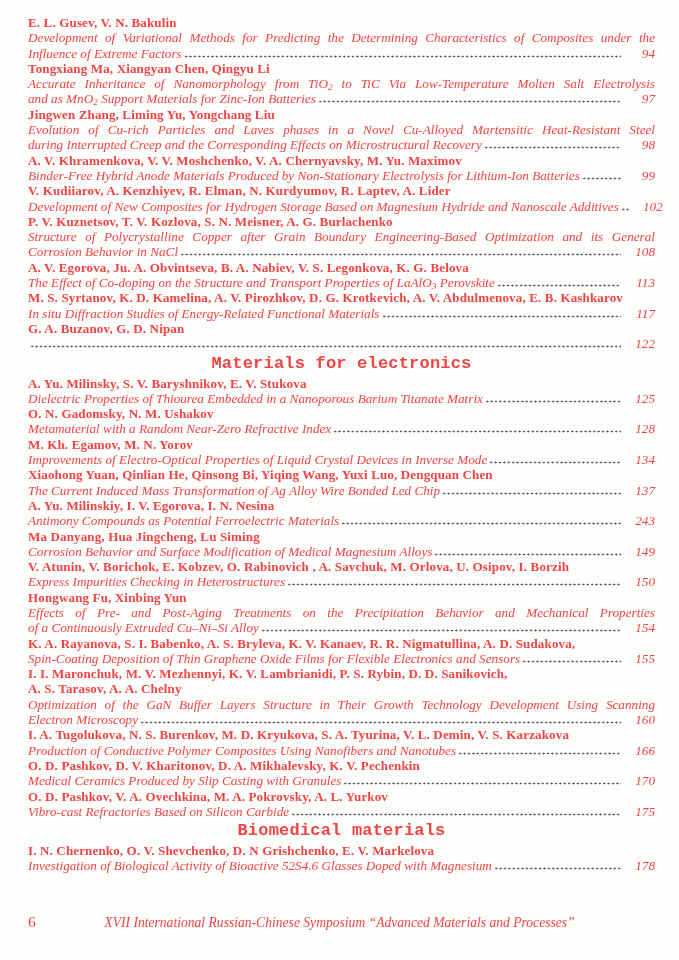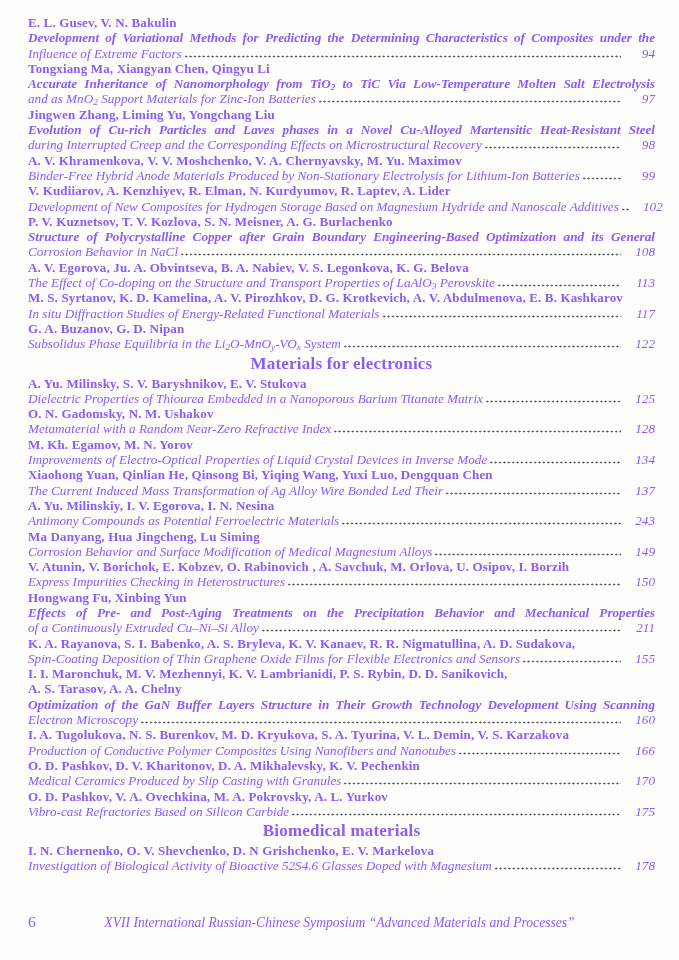--- a/index.html
+++ b/index.html
@@ -3,46 +3,46 @@
 <meta charset="utf-8">
 <style>
   html,body{margin:0;padding:0;}
   body{
     width:679px;height:960px;
     background:#e9e9e7;
     font-family:"Liberation Serif","DejaVu Serif",serif;
   }
   .page{
     position:relative;width:679px;height:960px;overflow:hidden;
-    background:#fdfdfc;color:#8b5cf6;
+    background:#fdfdfc;color:#ef4444;
   }
   .toc{position:absolute;left:28px;right:24px;top:15px;}
   .entry{margin:0;}
   .authors{
     font-weight:700;font-size:13px;line-height:15.3px;
     white-space:nowrap;letter-spacing:.15px;
   }
   .title-line{
     font-style:italic;font-size:13.2px;line-height:15.3px;
   }
-  .jfull{text-align:justify;text-align-last:justify;font-weight:bold;}
+  .jfull{text-align:justify;text-align-last:justify;}
   .title-last{display:flex;align-items:baseline;}
   .title-last .title-text{white-space:nowrap;flex:0 0 auto;}
   .leader{
     flex:1 1 8px;height:3px;margin:0 4px 0 2px;min-width:8px;
     background-image:radial-gradient(circle,#4c4c4c 0.8px,rgba(0,0,0,0) 1.15px);
     background-size:4.4px 3px;background-repeat:repeat-x;background-position:left bottom;
   }
   .page-num{
     flex:0 0 auto;min-width:30px;text-align:right;
     font-style:italic;font-size:13.2px;
   }
   .section-heading{
     text-align:center;font-weight:700;font-size:17px;line-height:20px;
-    margin:2px 0 2px 0;letter-spacing:.2px;
+    margin:2px 0 2px 0;letter-spacing:.2px;font-family:Liberation Mono, monospace;
   }
   sub{font-size:.7em;line-height:0;vertical-align:-0.22em;}
   .footer{
     position:absolute;left:28px;right:28px;top:913px;
     text-align:center;
   }
   .folio{
     position:absolute;left:0;top:0;
     font-size:15.5px;font-style:normal;font-weight:400;
   }
@@ -117,21 +117,20 @@
         <div class="authors">M. S. Syrtanov, K. D. Kamelina, A. V. Pirozhkov, D. G. Krotkevich, A. V. Abdulmenova, E. B. Kashkarov</div>
         <div class="title-line title-last">
           <span class="title-text">In situ Diffraction Studies of Energy-Related Functional Materials</span>
           <span class="leader"></span>
           <span class="page-num">117</span>
         </div>
       </div>
       <div class="entry">
         <div class="authors">G. A. Buzanov, G. D. Nipan</div>
         <div class="title-line title-last">
-          <span class="title-text">Subsolidus Phase Equilibria in the Li<sub>2</sub>O-MnO<sub>y</sub>-VO<sub>x</sub> System</span>
           <span class="leader"></span>
           <span class="page-num">122</span>
         </div>
       </div>
       <div class="section-heading">Materials for electronics</div>
       <div class="entry">
         <div class="authors">A. Yu. Milinsky, S. V. Baryshnikov, E. V. Stukova</div>
         <div class="title-line title-last">
           <span class="title-text">Dielectric Properties of Thiourea Embedded in a Nanoporous Barium Titanate Matrix</span>
           <span class="leader"></span>
@@ -150,21 +149,21 @@
         <div class="authors">M. Kh. Egamov, M. N. Yorov</div>
         <div class="title-line title-last">
           <span class="title-text">Improvements of Electro-Optical Properties of Liquid Crystal Devices in Inverse Mode</span>
           <span class="leader"></span>
           <span class="page-num">134</span>
         </div>
       </div>
       <div class="entry">
         <div class="authors">Xiaohong Yuan, Qinlian He, Qinsong Bi, Yiqing Wang, Yuxi Luo, Dengquan Chen</div>
         <div class="title-line title-last">
-          <span class="title-text">The Current Induced Mass Transformation of Ag Alloy Wire Bonded Led Their</span>
+          <span class="title-text">The Current Induced Mass Transformation of Ag Alloy Wire Bonded Led Chip</span>
           <span class="leader"></span>
           <span class="page-num">137</span>
         </div>
       </div>
       <div class="entry">
         <div class="authors">A. Yu. Milinskiy, I. V. Egorova, I. N. Nesina</div>
         <div class="title-line title-last">
           <span class="title-text">Antimony Compounds as Potential Ferroelectric Materials</span>
           <span class="leader"></span>
           <span class="page-num">243</span>
@@ -185,21 +184,21 @@
           <span class="leader"></span>
           <span class="page-num">150</span>
         </div>
       </div>
       <div class="entry">
         <div class="authors">Hongwang Fu, Xinbing Yun</div>
         <div class="title-line jfull">Effects of Pre- and Post-Aging Treatments on the Precipitation Behavior and Mechanical Properties</div>
         <div class="title-line title-last">
           <span class="title-text">of a Continuously Extruded Cu–Ni–Si Alloy</span>
           <span class="leader"></span>
-          <span class="page-num">211</span>
+          <span class="page-num">154</span>
         </div>
       </div>
       <div class="entry">
         <div class="authors">K. A. Rayanova, S. I. Babenko, A. S. Bryleva, K. V. Kanaev, R. R. Nigmatullina, A. D. Sudakova,</div>
         <div class="title-line title-last">
           <span class="title-text">Spin-Coating Deposition of Thin Graphene Oxide Films for Flexible Electronics and Sensors</span>
           <span class="leader"></span>
           <span class="page-num">155</span>
         </div>
       </div>

